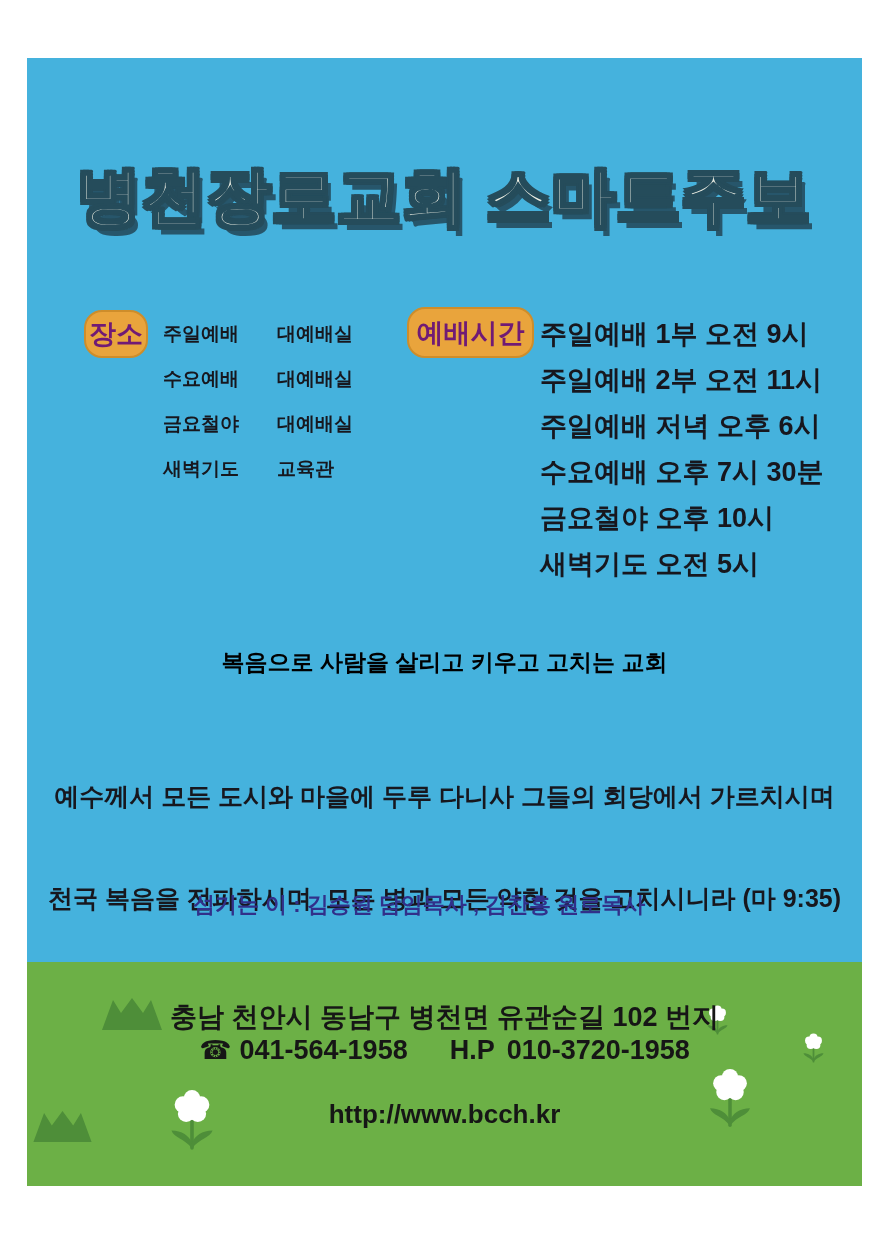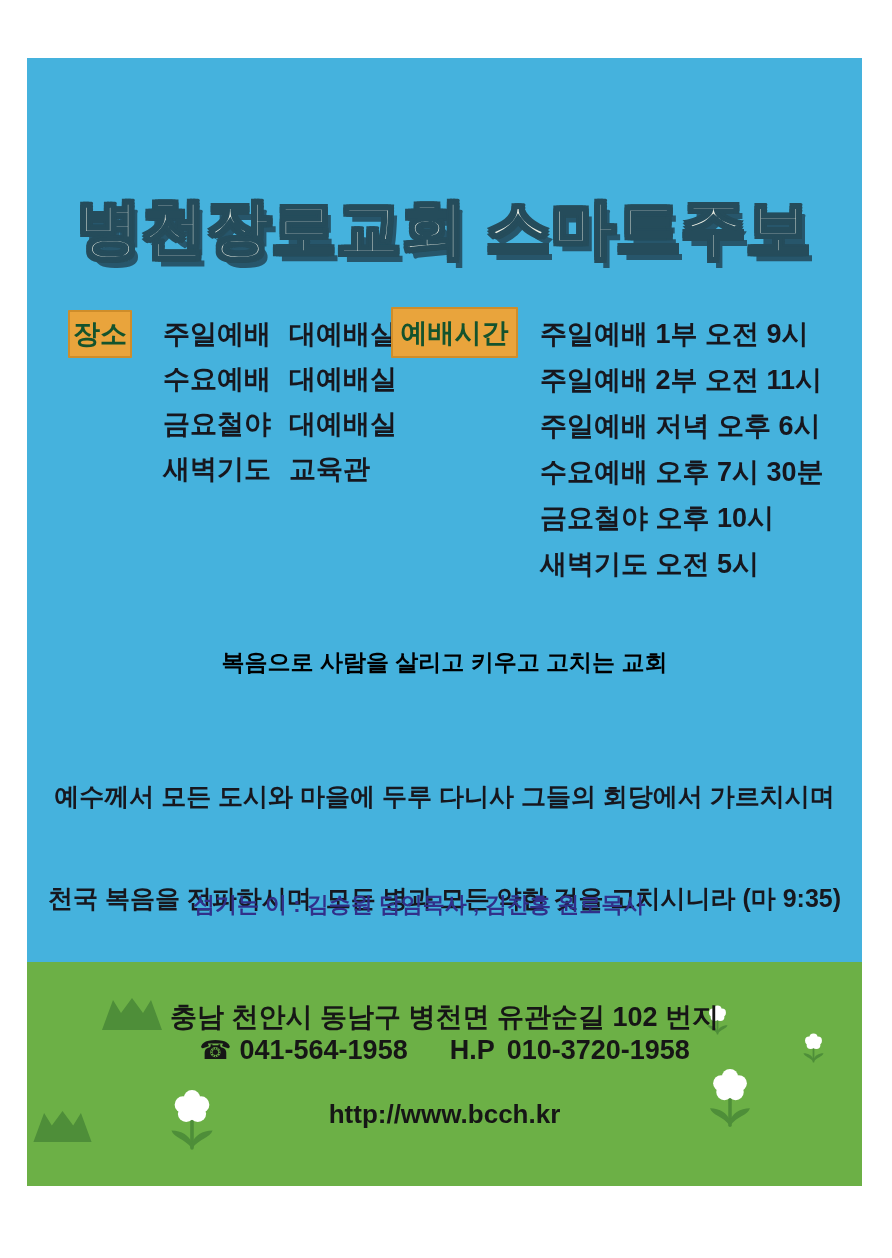--- a/index.html
+++ b/index.html
@@ -32,44 +32,44 @@
     letter-spacing: 2px;
     color: #EDEFE4;
     -webkit-text-stroke: 2px #254C5B;
     text-shadow:
       -3px -3px 0 #254C5B, 3px -3px 0 #254C5B,
       -3px 3px 0 #254C5B, 3px 3px 0 #254C5B,
       -3px 0 0 #254C5B, 3px 0 0 #254C5B,
       0 -3px 0 #254C5B, 0 3px 0 #254C5B,
       6px 8px 0 #27566B;
     white-space: nowrap;
-    margin-top: 32px;
   }
   
   .badge {
     position: absolute;
     background: #E9A43C;
     border: 2px solid #CE8D2A;
-    border-radius: 1px;
-    color: #14532d;
+    border-radius: 18px;
+    color: #701a75;
     font-weight: 800;
     display: flex;
     align-items: center;
     justify-content: center;
     box-sizing: border-box;
     white-space: nowrap;
+    margin-left: 16px;
   }
   .badge-place { left: 41px; top: 252px; width: 64px; height: 48px; font-size: 27px; }
   .badge-time  { left: 364px; top: 249px; width: 127px; height: 51px; font-size: 27px; }
   
   .loc-list {
     position: absolute;
     left: 136px;
     top: 253px;
-    font-size: 27px;
+    font-size: 19px;
     font-weight: 800;
     color: #17171E;
   }
   .loc-row { display: flex; height: 45px; align-items: center; white-space: nowrap; }
   .loc-service { display: inline-block; min-width: 96px; }
   .loc-place { margin-left: 18px; }
   .time-list {
     position: absolute;
     left: 513px;
     top: 253px;

